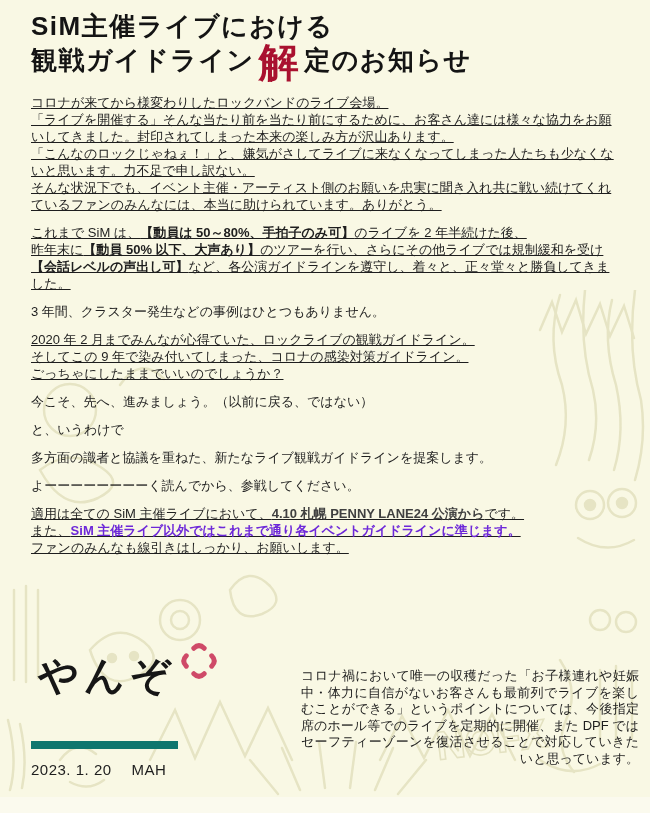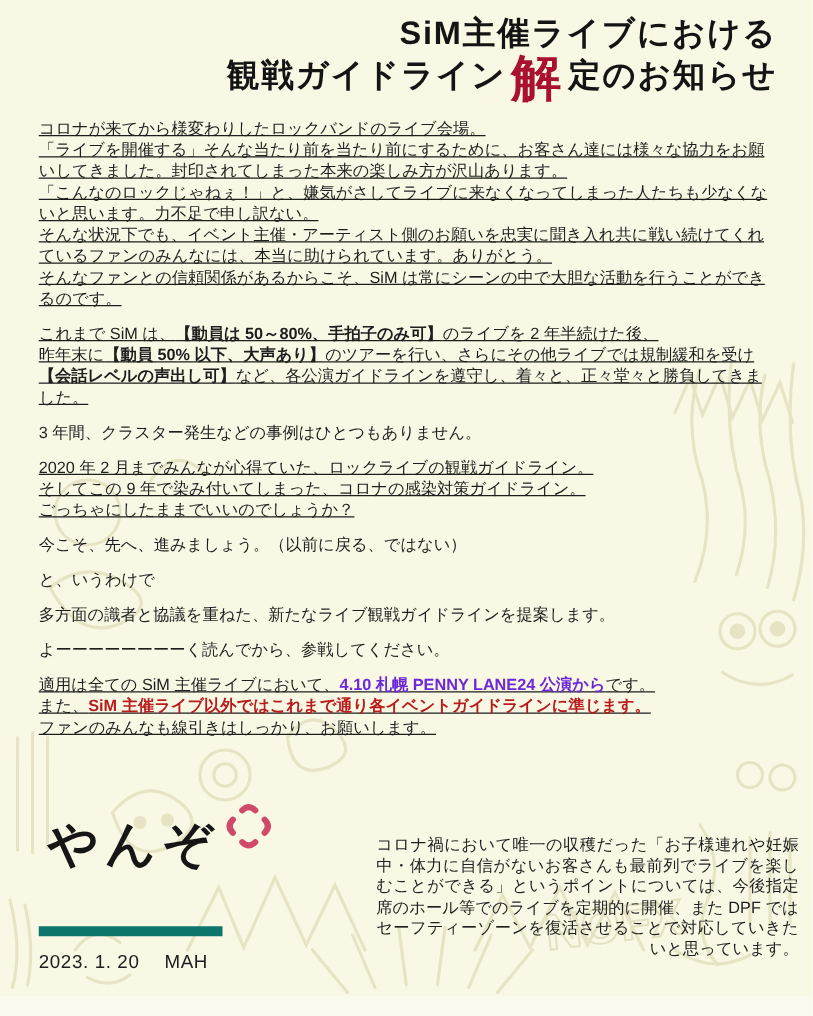--- a/index.html
+++ b/index.html
@@ -7,33 +7,33 @@
     position:relative;
     width:650px;height:813px;
     background:#f9f8e4;
     overflow:hidden;
     font-family:"Liberation Sans","DejaVu Sans",sans-serif;
     color:#1e1e1e;
   }
   .doodle{position:absolute;left:0;top:290px;z-index:0;opacity:.85;}
   .bottom-strip{position:absolute;left:0;bottom:0;width:650px;height:16px;background:#fbfaee;z-index:0;}
   .content{position:relative;z-index:1;padding:10px 28px 0 31px;font-size:13px;line-height:17px;}
-  .title-block{text-align:right;margin-bottom:16px;}
+  .title-block{text-align:left;margin-bottom:16px;}
   .t1,.t2{font-size:26px;font-weight:800;letter-spacing:1.5px;line-height:1.3;color:#141414;}
   .kai{
     font-family:"Liberation Serif","DejaVu Serif",serif;
     font-size:40px;font-weight:700;color:#a9112f;
     line-height:0;vertical-align:-7px;padding:0 4px;
   }
   .blk{margin:0 0 11px 0;}
   .blk div{margin:0;text-decoration:underline;}
   .h2{font-size:17.5px;font-weight:700;letter-spacing:1px;margin:14px 0 14px;}
   .b{font-weight:700;}
-  .red{color:#6d28d9;font-weight:700;}
-  .teal{color:#b91c1c;font-weight:700;}
+  .red{color:#404040;font-weight:700;}
+  .teal{color:#6d28d9;font-weight:700;}
   .stamp{
     position:absolute;left:38px;top:648px;z-index:1;
     display:flex;align-items:flex-start;
     font-size:40px;font-weight:800;letter-spacing:5px;color:#161616;
   }
   .anger{margin-left:4px;margin-top:-6px;}
   .side-note{
     position:absolute;right:11px;top:668px;z-index:1;width:338px;
     font-size:13px;line-height:16.5px;
     text-align:justify;text-align-last:right;
@@ -96,21 +96,20 @@
       <div class="t1">SiM主催ライブにおける</div>
       <div class="t2"><span>観戦ガイドライン</span><span class="kai">解</span><span>定のお知らせ</span></div>
     </div>
 
 
     <div class="blk">
       <div>コロナが来てから様変わりしたロックバンドのライブ会場。</div>
       <div>「ライブを開催する」そんな当たり前を当たり前にするために、お客さん達には様々な協力をお願いしてきました。封印されてしまった本来の楽しみ方が沢山あります。</div>
       <div>「こんなのロックじゃねぇ！」と、嫌気がさしてライブに来なくなってしまった人たちも少なくないと思います。力不足で申し訳ない。</div>
       <div>そんな状況下でも、イベント主催・アーティスト側のお願いを忠実に聞き入れ共に戦い続けてくれているファンのみんなには、本当に助けられています。ありがとう。</div>
-      <div>そんなファンとの信頼関係があるからこそ、SiM は常にシーンの中で大胆な活動を行うことができるのです。</div>
     </div>
 
     <div class="blk">
       <div><span>これまで SiM は、</span><span class="b">【動員は 50～80%、手拍子のみ可】</span><span>のライブを 2 年半続けた後、</span></div>
       <div><span>昨年末に</span><span class="b">【動員 50% 以下、大声あり】</span><span>のツアーを行い、さらにその他ライブでは規制緩和を受け</span><span class="b">【会話レベルの声出し可】</span><span>など、各公演ガイドラインを遵守し、着々と、正々堂々と勝負してきました。</span></div>
     </div>
 
     <div class="blk">3 年間、クラスター発生などの事例はひとつもありません。</div>
 
 

